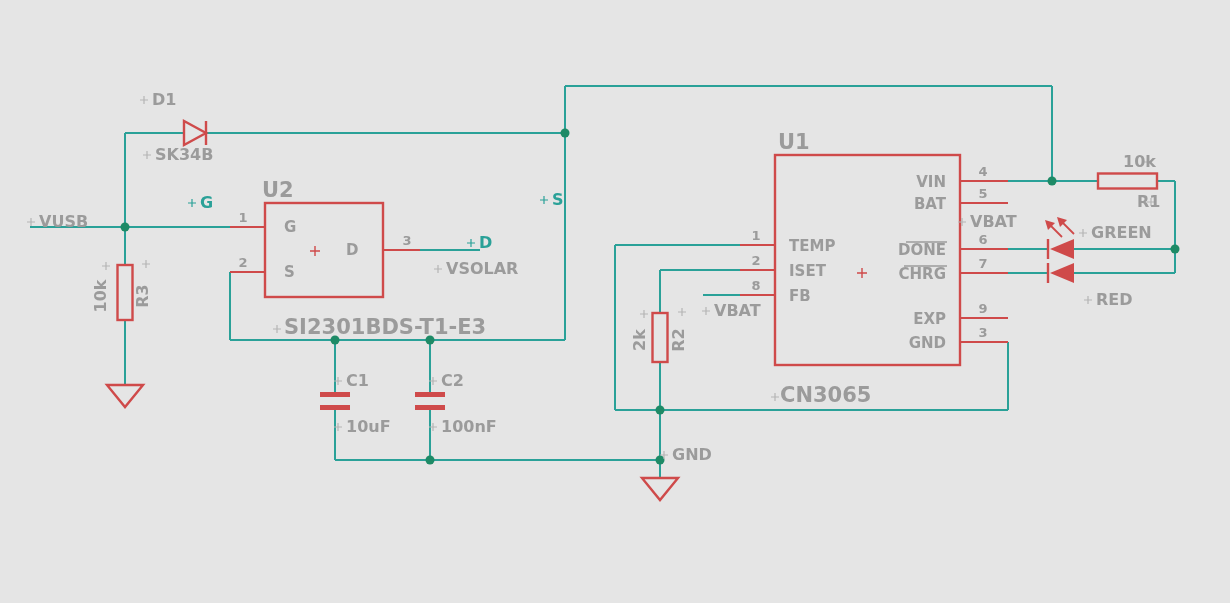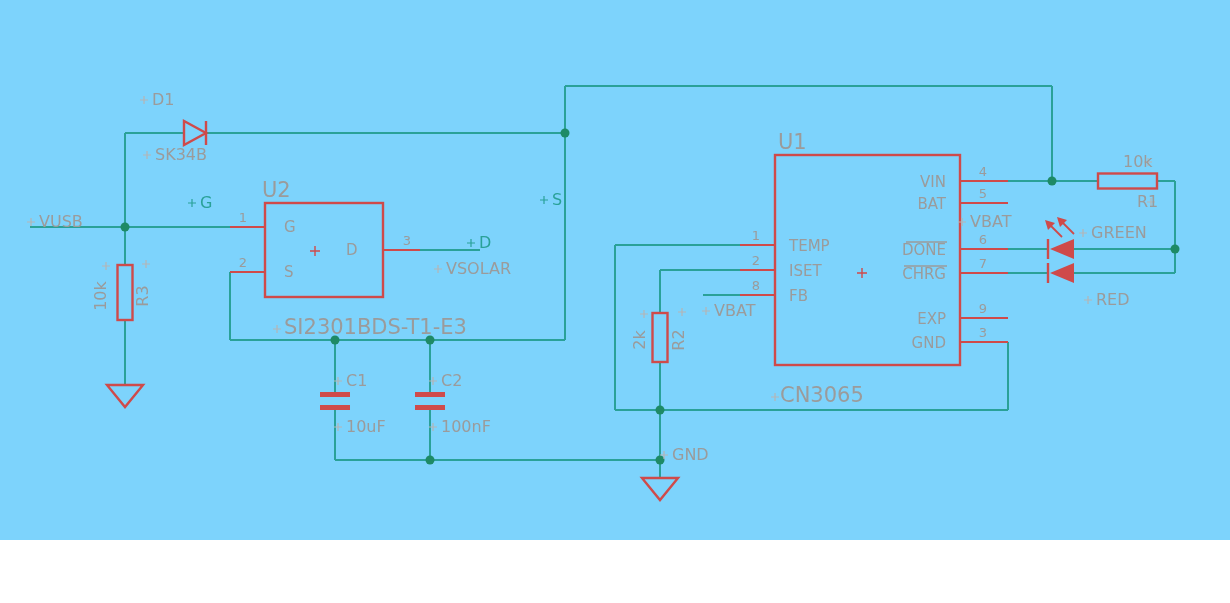--- a/index.html
+++ b/index.html
@@ -1,17 +1,17 @@
 <!DOCTYPE html>
 <html><head>
 <meta charset="utf-8">
 <style>
   html,body{margin:0;padding:0;background:#ffffff;}
-  .stage{position:relative;width:1230px;height:540px;background:#7dd3fc;overflow:hidden;
-         font-family:"DejaVu Sans","Liberation Sans",sans-serif;}
+  .stage{position:relative;width:1230px;height:603px;background:#e5e5e5;overflow:hidden;
+         font-family:"DejaVu Sans","Liberation Sans",sans-serif;font-weight:bold;}
   svg{display:block;}
   .wire{stroke:#2aa198;stroke-width:2;fill:none;}
   .stub{stroke:#cf4a4a;stroke-width:2;fill:none;}
   .comp{stroke:#cf4a4a;stroke-width:2.4;fill:none;}
   .compfill{fill:#cf4a4a;stroke:none;}
   .dot{fill:#1e8a66;stroke:none;}
   .lbl{fill:#9b9b9b;font-size:16px;}
   .lbl-big{fill:#9b9b9b;font-size:21px;}
   .pinname{fill:#9b9b9b;font-size:15px;}
   .pinnum{fill:#9b9b9b;font-size:13px;text-anchor:middle;}

